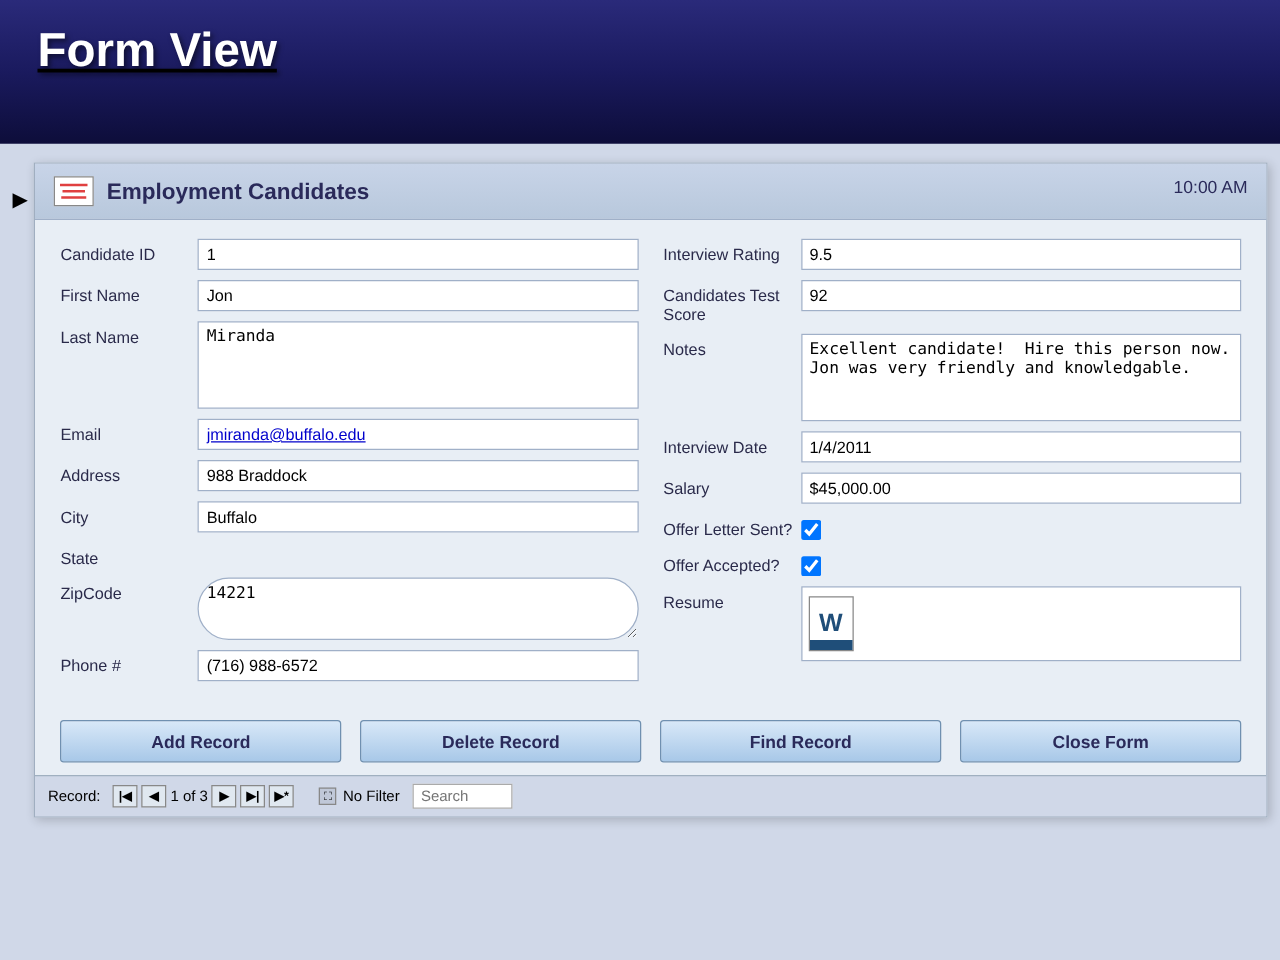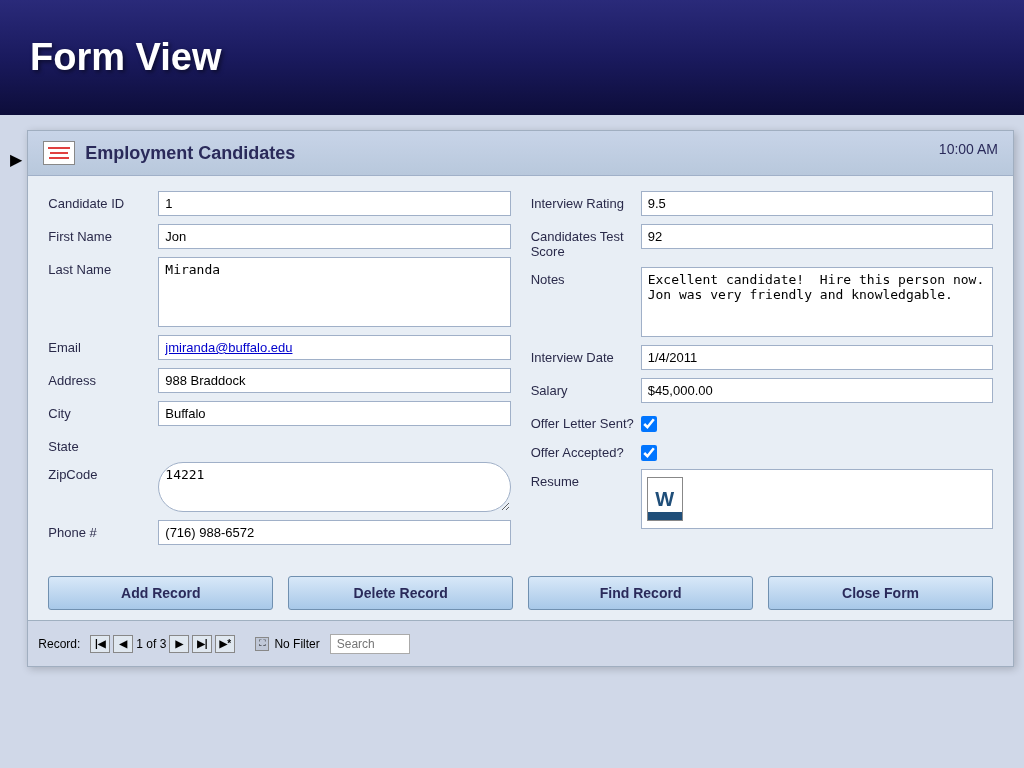--- a/index.html
+++ b/index.html
@@ -10,22 +10,23 @@
       width: 1024px;
       height: 768px;
       overflow: hidden;
     }
 
     
     .header {
       background: linear-gradient(180deg, #2a2a7a 0%, #1a1a5e 50%, #0d0d3a 100%);
       height: 115px;
       display: flex;
-      align-items: center;
+      align-items: flex-start;
       padding: 20px 30px;
+      text-decoration: underline;
     }
     .header-title {
       color: #fff;
       font-size: 38px;
       font-weight: 900;
       text-shadow: 2px 2px 4px rgba(0,0,0,0.5);
     }
 
     
     .content {
@@ -251,21 +252,21 @@
       font-weight: 600;
       cursor: pointer;
       border-radius: 3px;
       text-align: center;
     }
 
     
     .status-bar {
       background: #d0d8e8;
       border-top: 1px solid #a0b0c0;
-      height: 46px;
+      height: 33px;
       display: flex;
       align-items: center;
       padding: 0 10px;
       gap: 10px;
       font-size: 12px;
     }
     .nav-controls {
       display: flex;
       align-items: center;
       gap: 3px;

